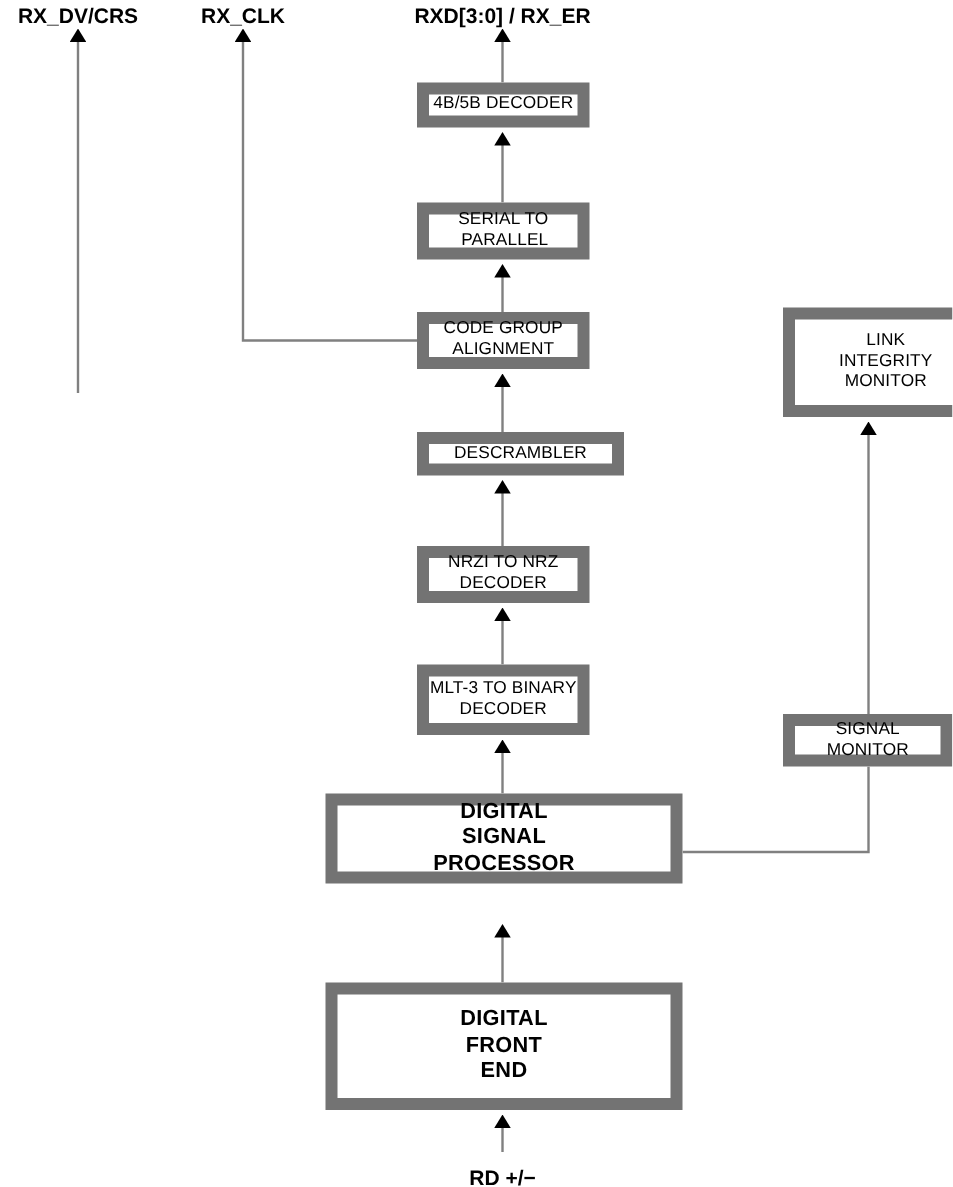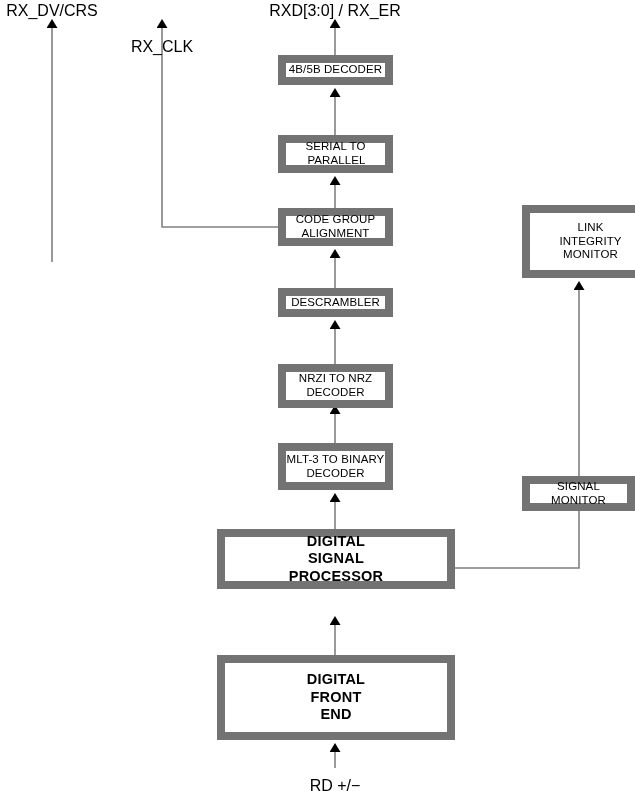--- a/index.html
+++ b/index.html
@@ -38,22 +38,22 @@
     letter-spacing: 0.1px;
     z-index: 2;
   }
   .box.bold {
     font-weight: bold;
     font-size: 14.5px;
     letter-spacing: 0.2px;
   }
   .port-label {
     position: absolute;
-    font-size: 16px;
-    font-weight: normal;
+    font-size: 14px;
+    font-weight: bold;
     color: #000000;
     white-space: nowrap;
     z-index: 3;
   }
   .port-label.center {
     transform: translateX(-50%);
   }
 </style>
 </head>
 <body>
@@ -92,21 +92,21 @@
 
       <path d="M 278 227 L 162 227 L 162 27"></path>
     </g>
     <g stroke="#808080" stroke-width="1.6" fill="none">
 
       <path d="M 455 568 L 579 568 L 579 511"></path>
     </g>
   </svg>
 
   <div class="port-label center" style="left: 52px; top: 2px;">RX_DV/CRS</div>
-  <div class="port-label center" style="left: 162px; top: 2px; margin-top: 36px;">RX_CLK</div>
+  <div class="port-label center" style="left: 162px; top: 2px;">RX_CLK</div>
   <div class="port-label center" style="left: 335px; top: 2px;">RXD[3:0] / RX_ER</div>
   <div class="port-label center" style="left: 335px; top: 777px;">RD +/−</div>
 
   <div class="box" style="left: 278px; top: 55px; width: 115px; height: 30px;">
     <span>
       <span>4B/5B DECODER</span>
     </span>
   </div>
 
   <div class="box" style="left: 278px; top: 135px; width: 115px; height: 38px; text-align: right;">
@@ -116,27 +116,27 @@
     </span>
   </div>
 
   <div class="box" style="left: 278px; top: 208px; width: 115px; height: 38px;">
     <span>
       <span>CODE GROUP</span><br>
       <span>ALIGNMENT</span>
     </span>
   </div>
 
-  <div class="box" style="left: 278px; top: 288px; width: 115px; height: 29px;">
+  <div class="box" style="left: 278px; top: 288px; width: 138px; height: 29px;">
     <span>
       <span>DESCRAMBLER</span>
     </span>
   </div>
 
-  <div class="box" style="left: 278px; top: 364px; width: 115px; height: 44px;">
+  <div class="box" style="left: 278px; top: 364px; width: 115px; height: 38px;">
     <span>
       <span>NRZI TO NRZ</span><br>
       <span>DECODER</span>
     </span>
   </div>
 
   <div class="box" style="left: 278px; top: 443px; width: 115px; height: 47px;">
     <span>
       <span>MLT-3 TO BINARY</span><br>
       <span>DECODER</span>

